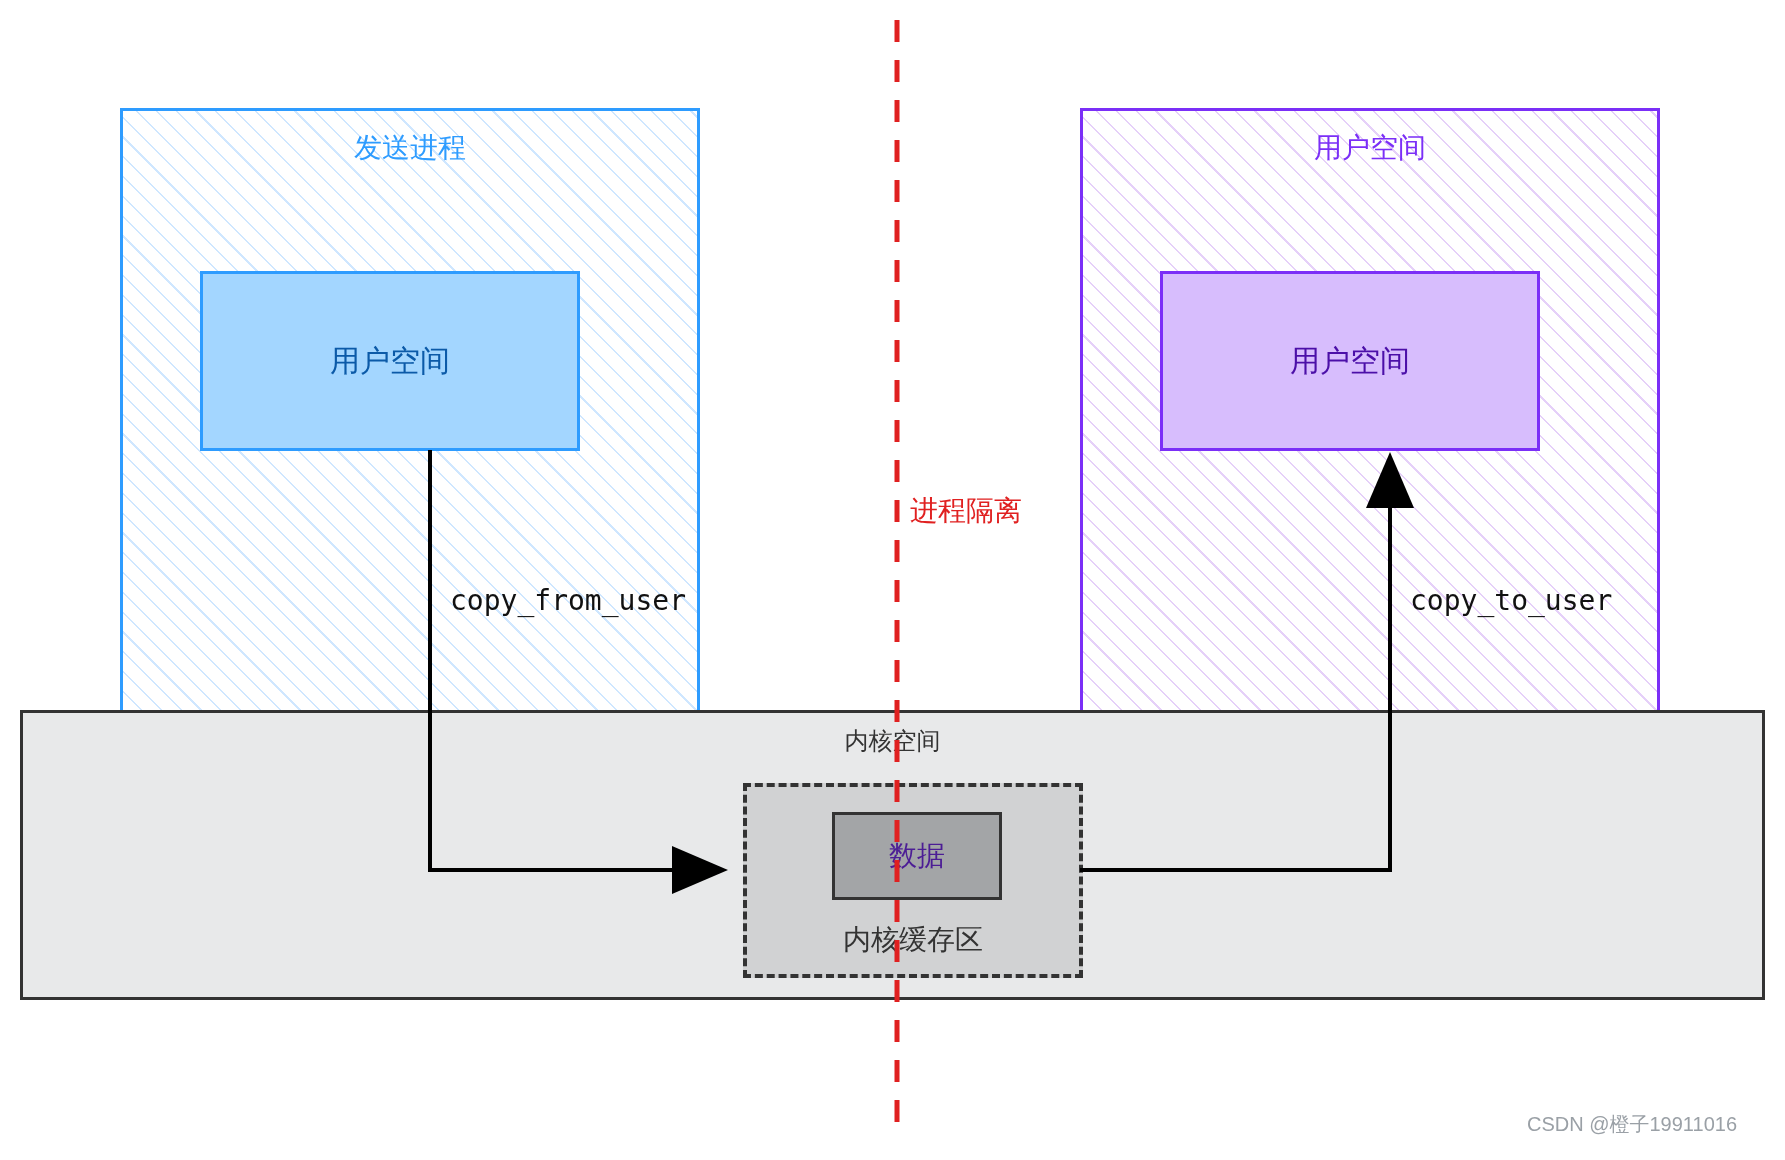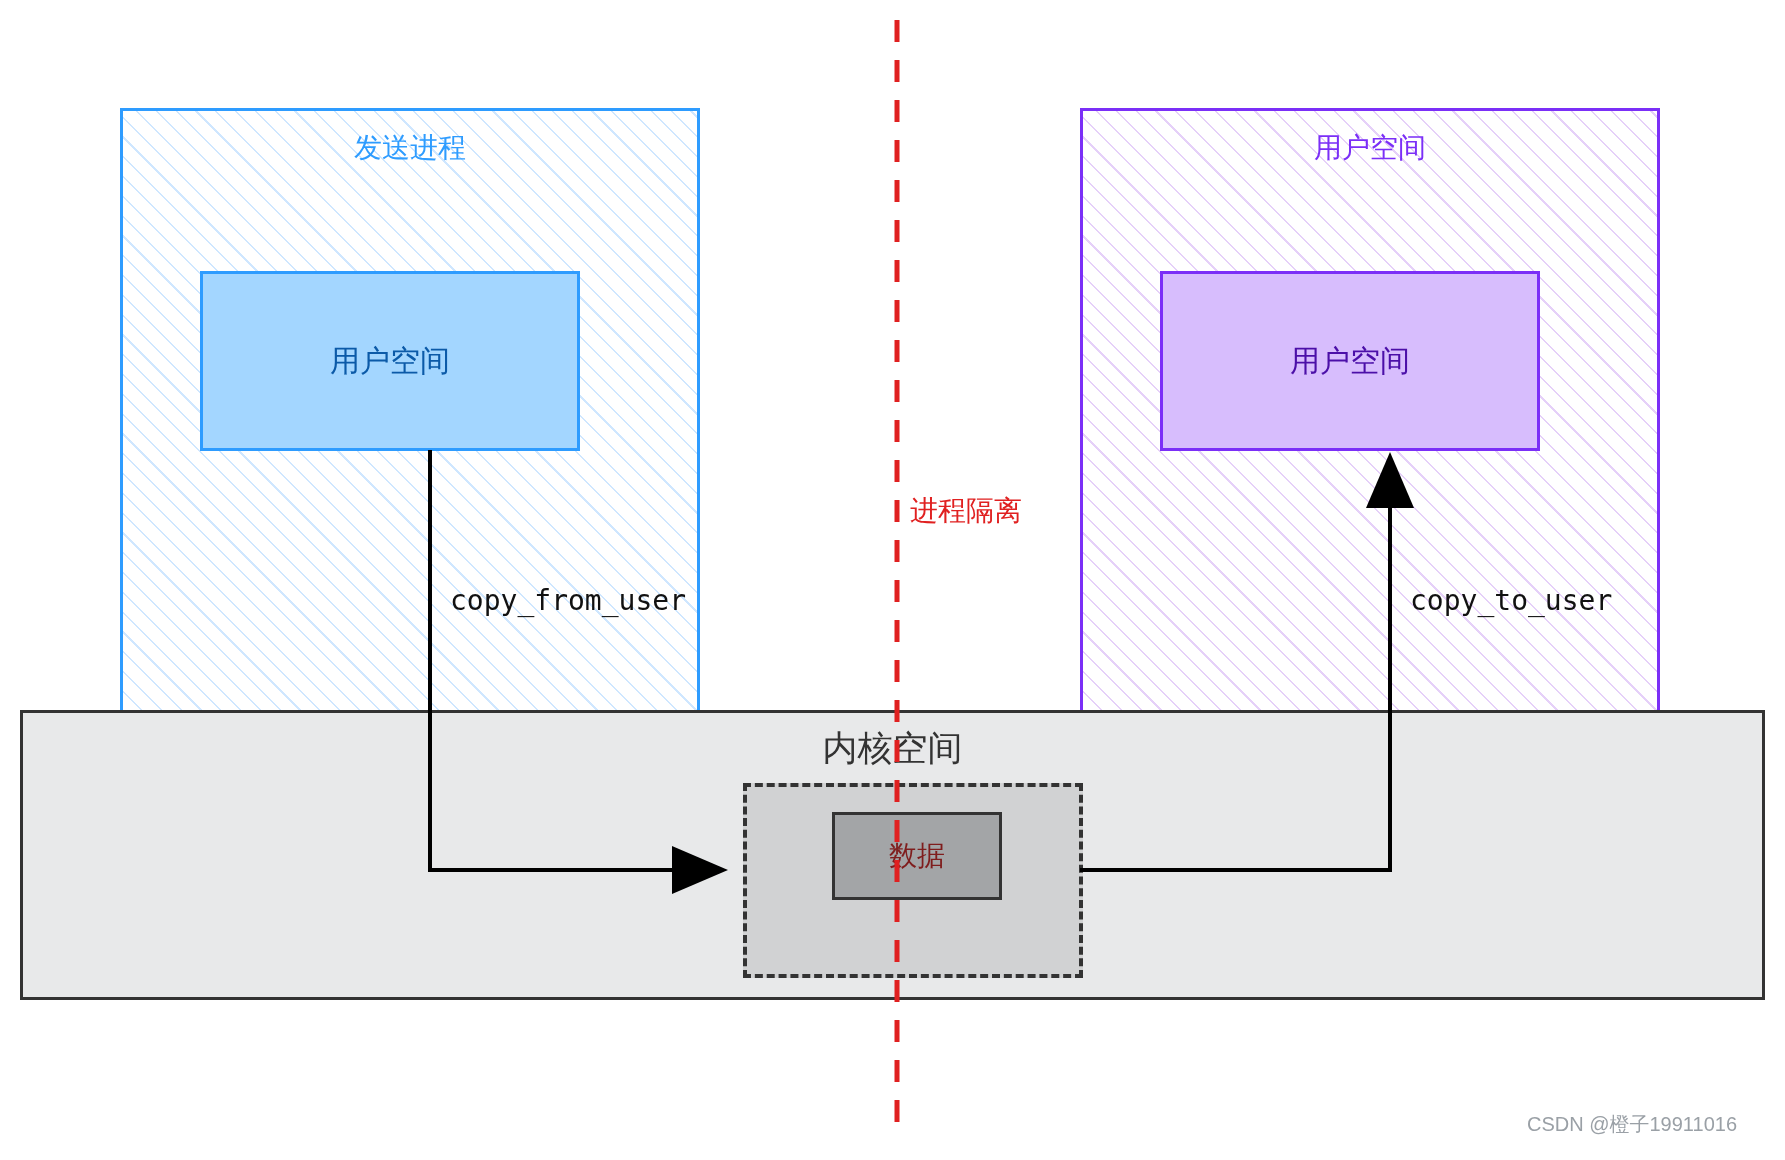--- a/index.html
+++ b/index.html
@@ -65,21 +65,21 @@
       position: absolute;
       left: 20px; top: 710px;
       width: 1745px; height: 290px;
       border: 3px solid #333;
       background: #e8e9ea;
     }
     .kernel-title {
       position: absolute;
       top: 12px; left: 0; right: 0;
       text-align: center;
-      font-size: 35px;
+      font-size: 24px;
       color: #333;
     }
     .kernel-buffer {
       position: absolute;
       left: 720px; top: 70px;
       width: 340px; height: 195px;
       border: 4px dashed #333;
       background: #d1d2d3;
     }
     .kb-label {
@@ -89,21 +89,21 @@
       font-size: 28px;
       color: #333;
     }
     .data-box {
       position: absolute;
       left: 85px; top: 25px;
       width: 170px; height: 88px;
       border: 3px solid #333;
       background: #a3a5a7;
       display: flex; align-items: center; justify-content: center;
-      font-size: 28px; color: #7f1d1d;
+      font-size: 28px; color: #4c1d95;
     }
 
     .watermark {
       position: absolute;
       right: 48px; bottom: 22px;
       color: #9aa0a6;
       font-size: 20px;
     }
 
     svg.overlay {
@@ -140,20 +140,21 @@
       <span>用户空间</span>
     </div>
   </div>
 
   <div class="kernel-space">
     <div class="kernel-title">内核空间</div>
     <div class="kernel-buffer">
       <div class="data-box">
         <span>数据</span>
       </div>
+      <div class="kb-label">内核缓存区</div>
     </div>
   </div>
 
   <svg class="overlay">
     <defs>
       <marker id="arrowhead" markerWidth="14" markerHeight="12" refX="12" refY="6" orient="auto">
         <path d="M0,0 L14,6 L0,12 Z" fill="#000"></path>
       </marker>
     </defs>
 

